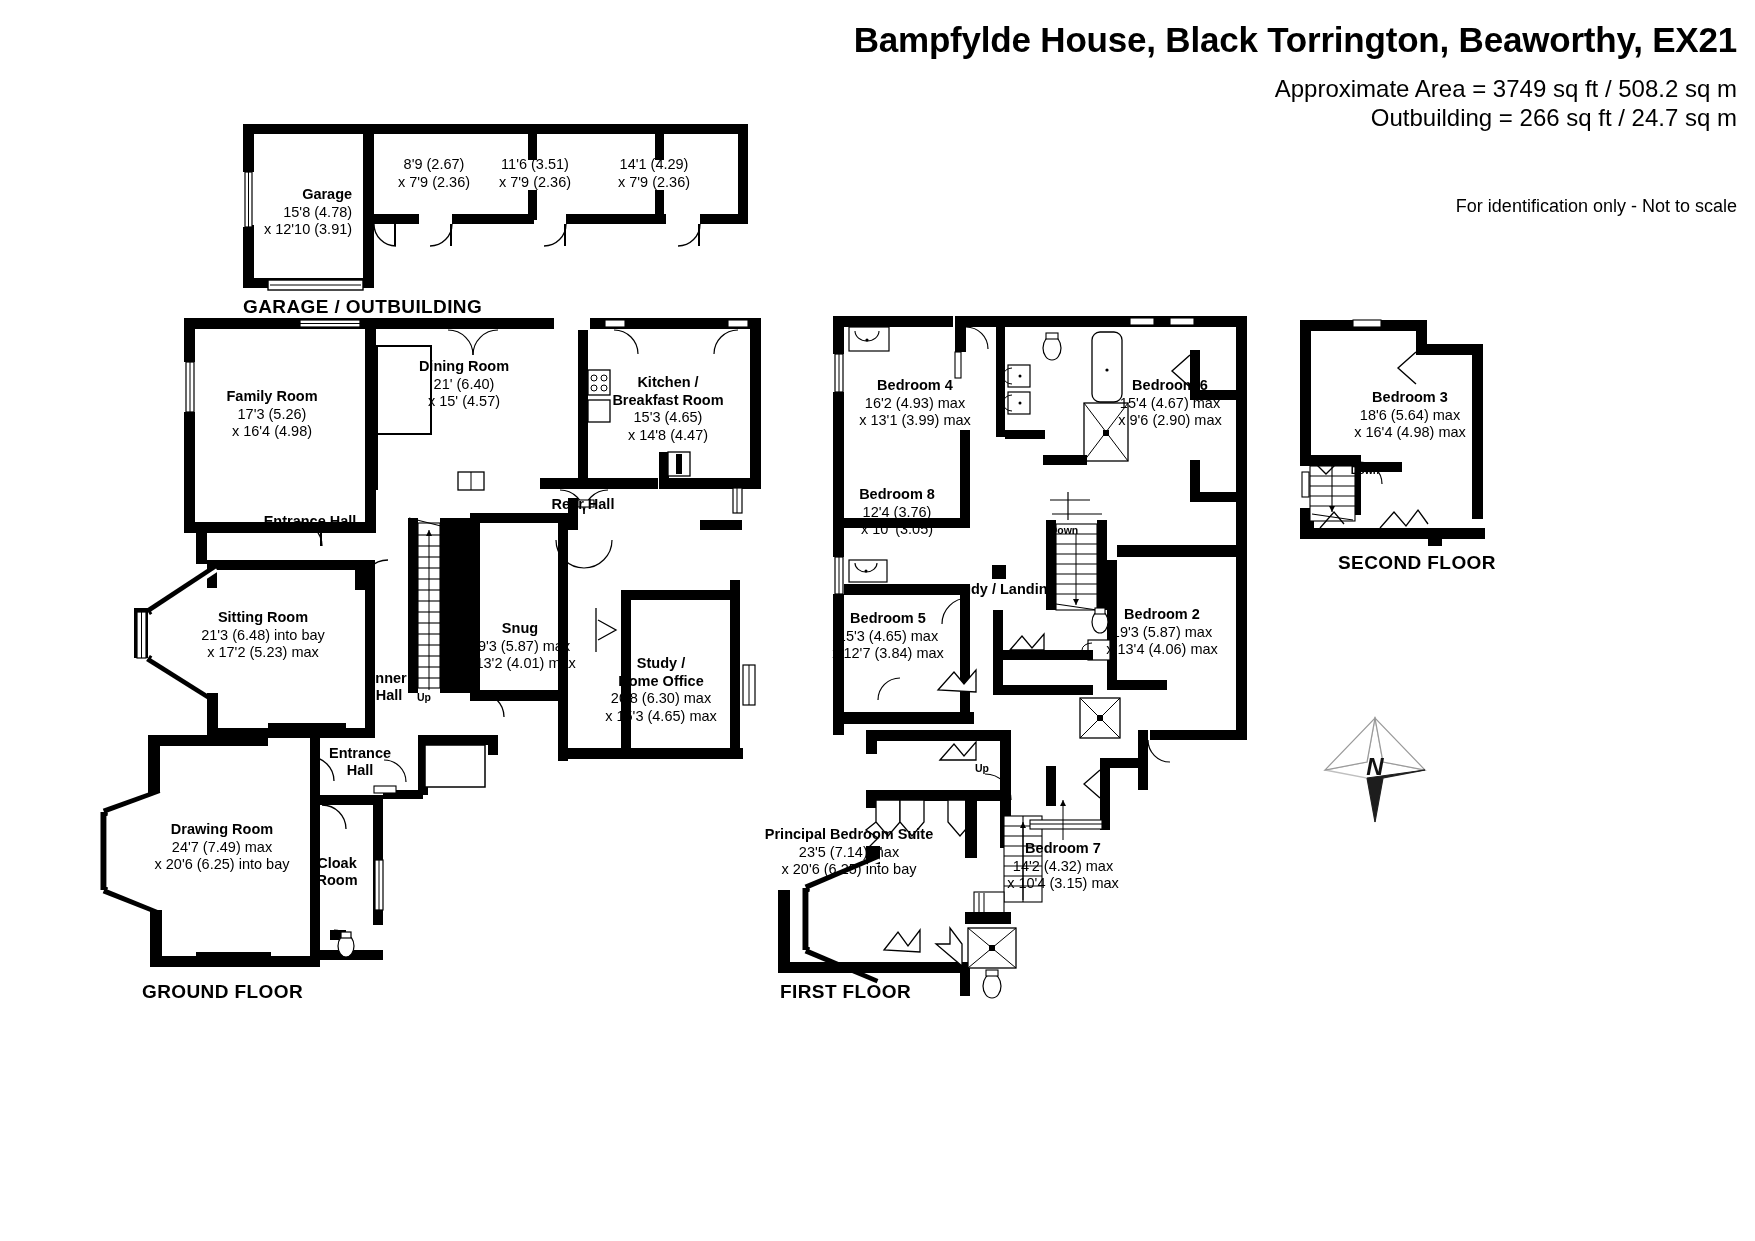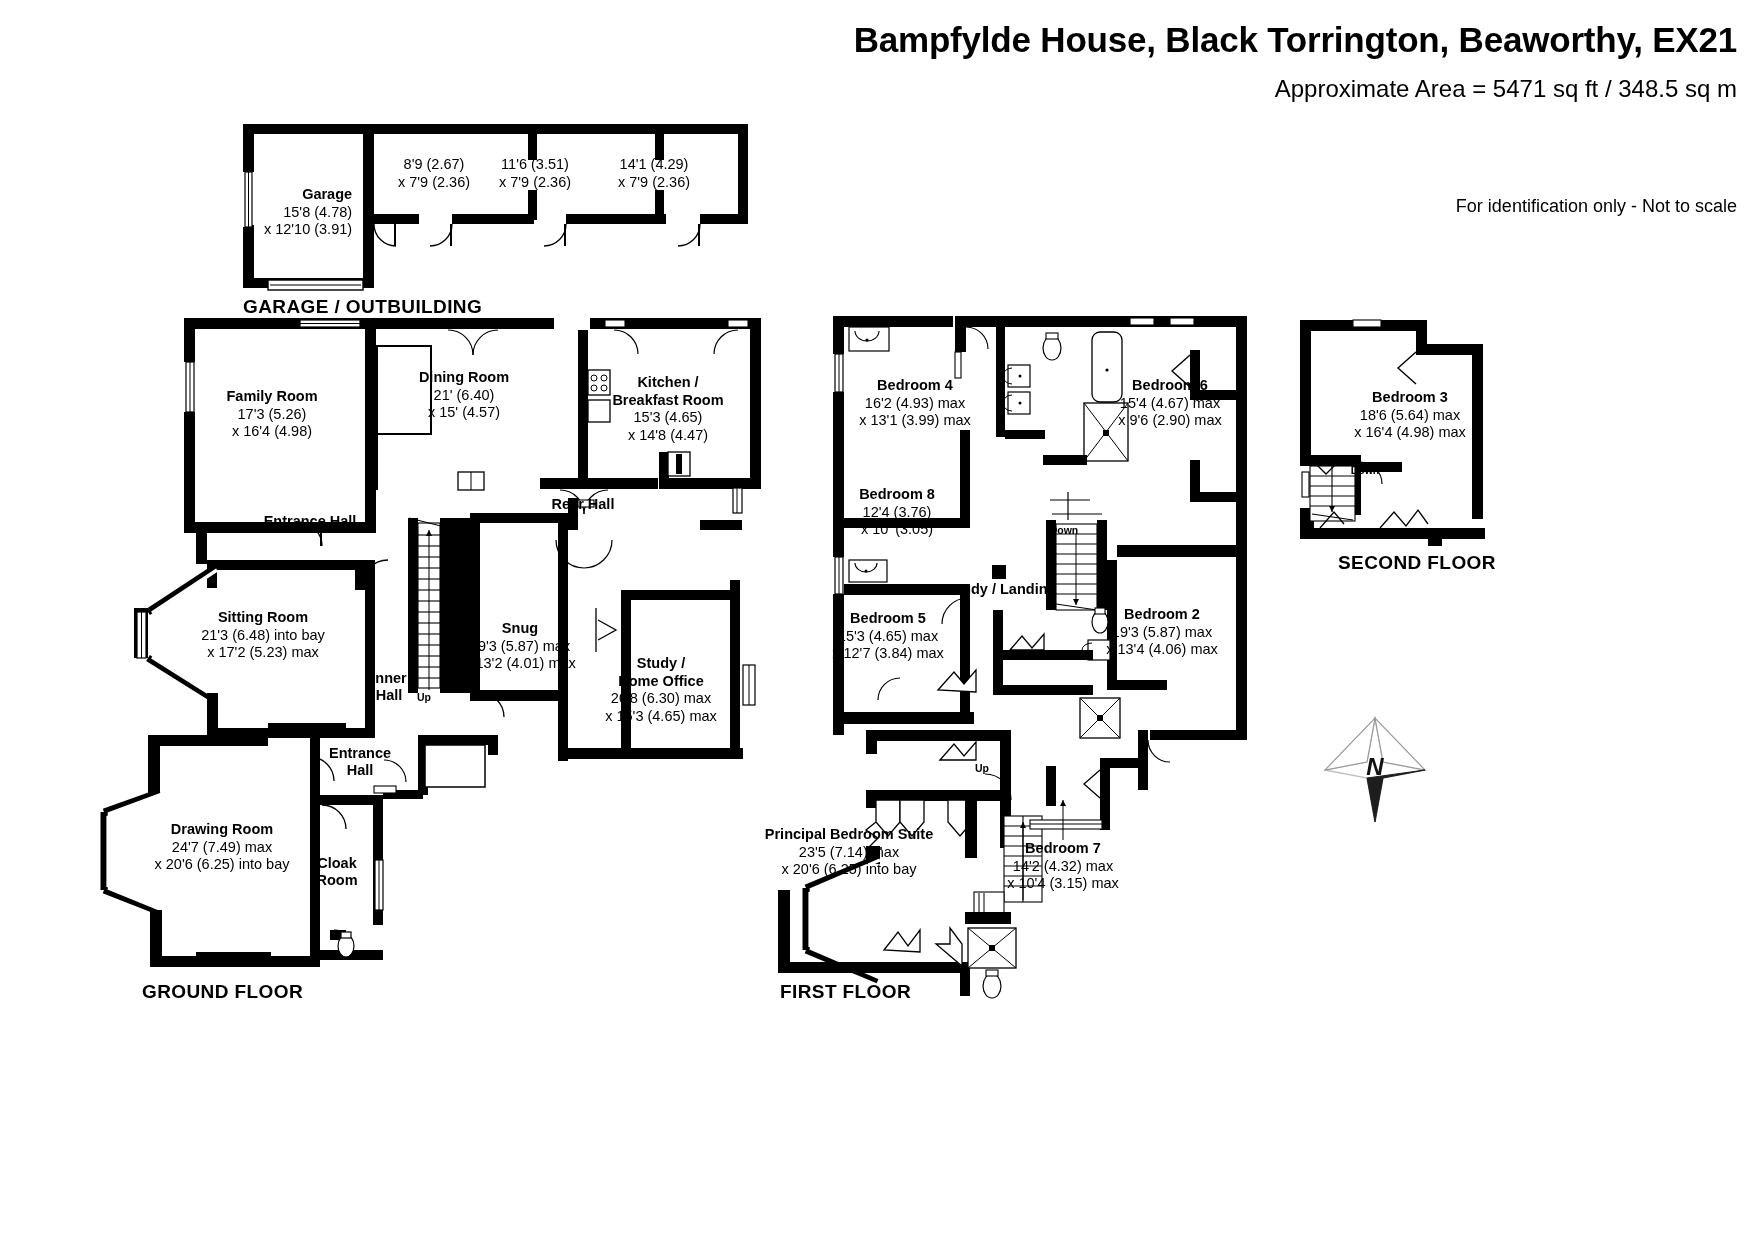--- a/index.html
+++ b/index.html
@@ -44,21 +44,22 @@
   
   .footer{position:absolute;left:0;top:1148px;width:1755px;height:93px;}
 </style>
 </head>
 <body>
 
 <div class="stage">
 
   <div class="title">Bampfylde House, Black Torrington, Beaworthy, EX21</div>
   <div class="areas">
-    <div>Approximate Area = 5471 sq ft / 348.5 sq m</div>
+    <div>Approximate Area = 3749 sq ft / 508.2 sq m</div>
+    <div>Outbuilding = 266 sq ft / 24.7 sq m</div>
   </div>
   <div class="notscale">For identification only - Not to scale</div>
 
   <svg class="plan" viewBox="0 0 1755 1241">
     <g fill="#000" stroke="none">
 
       <g>
 
         <rect x="243" y="124" width="505" height="10"></rect>
         <rect x="243" y="124" width="11" height="48"></rect>
@@ -490,21 +491,21 @@
     <span class="d">x 7'9 (2.36)</span>
   </div>
 
   <div class="floorlabel" style="left:142px;top:981px;">GROUND FLOOR</div>
 
   <div class="rm" style="left:272px;top:388px;">
     <span class="n">Family Room</span>
     <span class="d">17'3 (5.26)</span>
     <span class="d">x 16'4 (4.98)</span>
   </div>
-  <div class="rm" style="left:464px;top:369px;">
+  <div class="rm" style="left:464px;top:358px;">
     <span class="n">Dining Room</span>
     <span class="d">21' (6.40)</span>
     <span class="d">x 15' (4.57)</span>
   </div>
   <div class="rm" style="left:668px;top:374px;">
     <span class="n">Kitchen /</span>
     <span class="n">Breakfast Room</span>
     <span class="d">15'3 (4.65)</span>
     <span class="d">x 14'8 (4.47)</span>
   </div>

